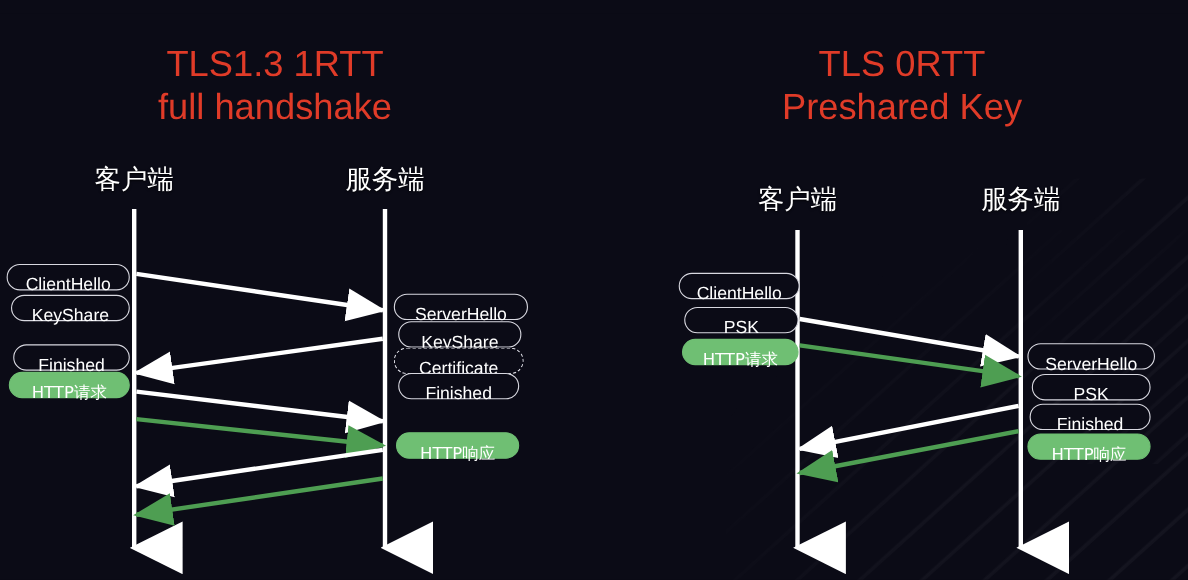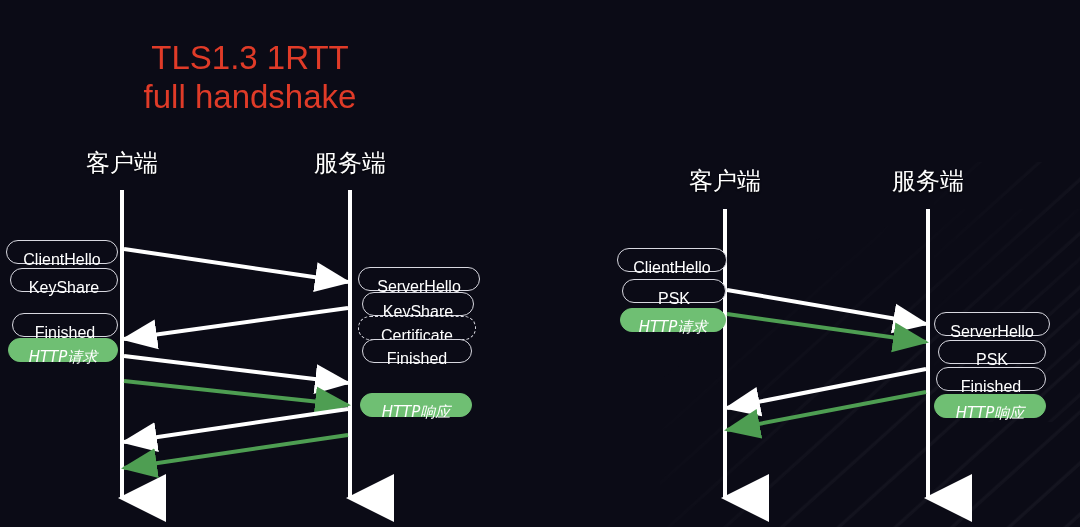--- a/index.html
+++ b/index.html
@@ -87,35 +87,37 @@
     white-space:nowrap;
     padding:8px 6px;
     font-family:"Liberation Sans","DejaVu Sans",sans-serif;
   }
   .pill.dashed{border-style:dashed;}
   .pill.green{
     background:#6fbf73;
     border-color:#6fbf73;
     color:#ffffff;
   }
-  .pill.cjk{font-family:"DejaVu Sans","Liberation Sans",sans-serif;font-size:15px;font-style:italic;}
+  .pill.cjk{font-family:"DejaVu Sans","Liberation Sans",sans-serif;font-size:15px;}
 
   svg.lines{position:absolute;left:0;top:0;width:1080px;height:527px;pointer-events:none;}
 </style>
 </head>
 <body>
 
 <div id="stage">
 
   <div class="texture"></div>
   <div class="texture2"></div>
 
   <div class="title" id="title-left">TLS1.3 1RTT
 full handshake</div>
 
+  <div class="title" id="title-right">TLS 0RTT
+Preshared Key</div>
 
   <div class="actor" style="left:52px;top:137px;">客户端</div>
   <div class="actor" style="left:280px;top:137px;">服务端</div>
 
   <div class="actor" style="left:655px;top:155px;">客户端</div>
   <div class="actor" style="left:858px;top:155px;">服务端</div>
 
   <svg class="lines" viewBox="0 0 1080 527">
     <defs>
       <marker id="ahW" viewBox="0 0 12 10" refX="11" refY="5" markerWidth="9" markerHeight="8" orient="auto-start-reverse">

